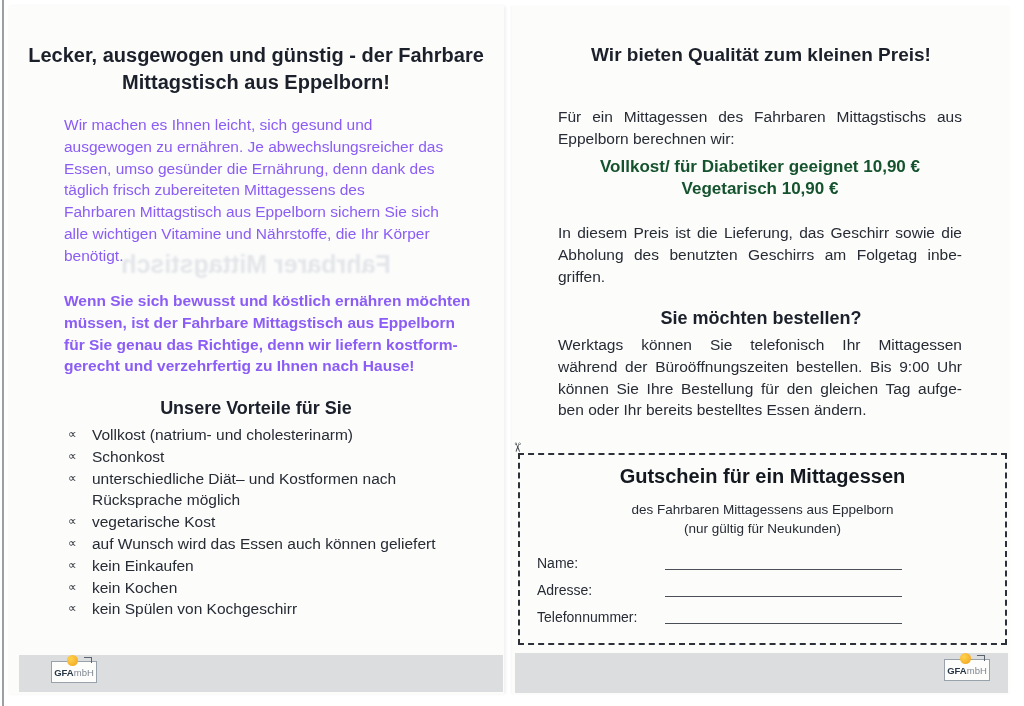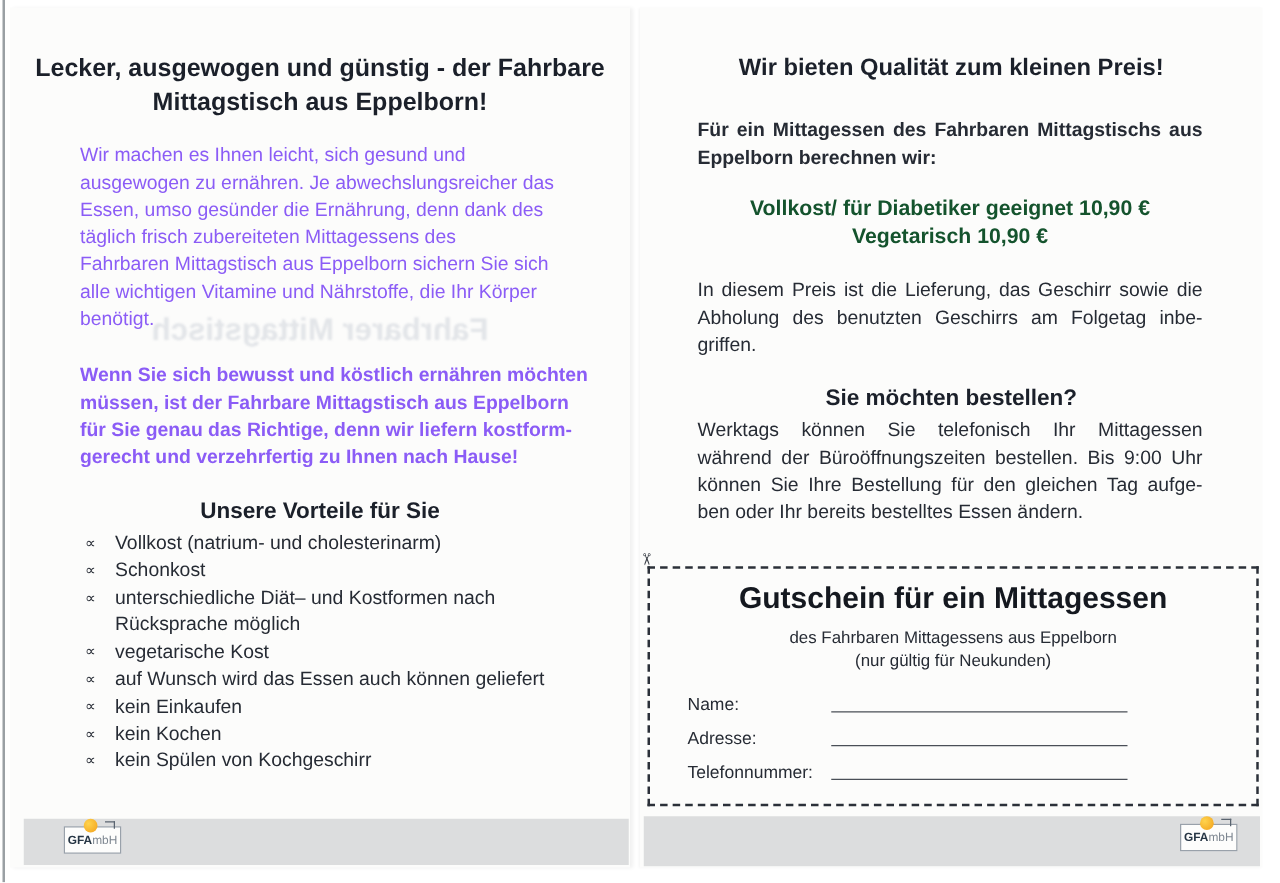--- a/index.html
+++ b/index.html
@@ -27,40 +27,40 @@
            font-weight:bold; font-size:25px; color:#c9ced6; opacity:.5;
            transform:scaleX(-1); filter:blur(0.8px); pointer-events:none; }
 
   .l-benefits-h { top:392px; font-size:18px; }
   .bullet-list { position:absolute; top:418px; left:60px; width:404px; }
   .brow { display:flex; align-items:flex-start; }
   .bullet-glyph { flex:0 0 24px; font-size:12px; line-height:21.8px; color:#2a2f38; }
   .btext { flex:1; font-size:15.5px; line-height:21.8px; }
 
   .r-col { position:absolute; left:46px; width:404px; }
-  .r-para1 { top:88px;font-weight:bold; }
+  .r-para1 { top:100px; }
   .r-prices { top:150px; text-align:center; font-weight:bold; font-size:17px; line-height:22px; color:#14532d; }
   .r-para2 { top:216px; }
   .r-order-h { top:302px; font-size:18px; }
   .r-para3 { top:328px; }
 
   .pline { font-size:15.5px; line-height:21.8px; text-align:justify; text-align-last:justify; }
   .plist .pline:last-child { text-align-last:left; }
 
   .coupon { position:absolute; left:6px; top:447px; width:489px; height:192px;
             border:2.5px dashed #2b3039; background:#fcfcfb; }
   .scissors { position:absolute; left:-8px; top:-15px; font-size:13px; color:#3a3f47;
               transform:rotate(90deg); }
   .coupon-title { position:absolute; top:10px; left:0; width:100%; text-align:center;
-                  font-weight:bold; font-size:24px; color:#14181f; }
+                  font-weight:bold; font-size:20px; color:#14181f; }
   .coupon-sub  { position:absolute; top:47px; left:0; width:100%; text-align:center; font-size:13.5px; }
   .coupon-note { position:absolute; top:66px; left:0; width:100%; text-align:center; font-size:13.5px; }
   .coupon-fields { position:absolute; top:94px; left:14px; right:14px; }
   .crow { position:relative; height:27px; }
-  .clabel { position:absolute; left:16px; top:6px; font-size:14px; }
+  .clabel { position:absolute; left:3px; top:6px; font-size:14px; }
   .cline { position:absolute; left:131px; top:20px; width:237px; border-bottom:1.5px solid #4a4f57; }
 
   .footer-bar { position:absolute; background:#dcddde; }
   .bar-left  { left:11px; top:649px; width:484px; height:37px; }
   .bar-right { left:3px;  top:647px; width:493px; height:40px; }
 
   .logo { position:absolute; width:46px; height:22px; border:1px solid #99a1aa;
           background:#fdfdfc; text-align:center; font-size:9.5px; line-height:21px; letter-spacing:0; }
   .logo b { color:#273645; font-weight:bold; }
   .logo span { color:#7d8690; }

